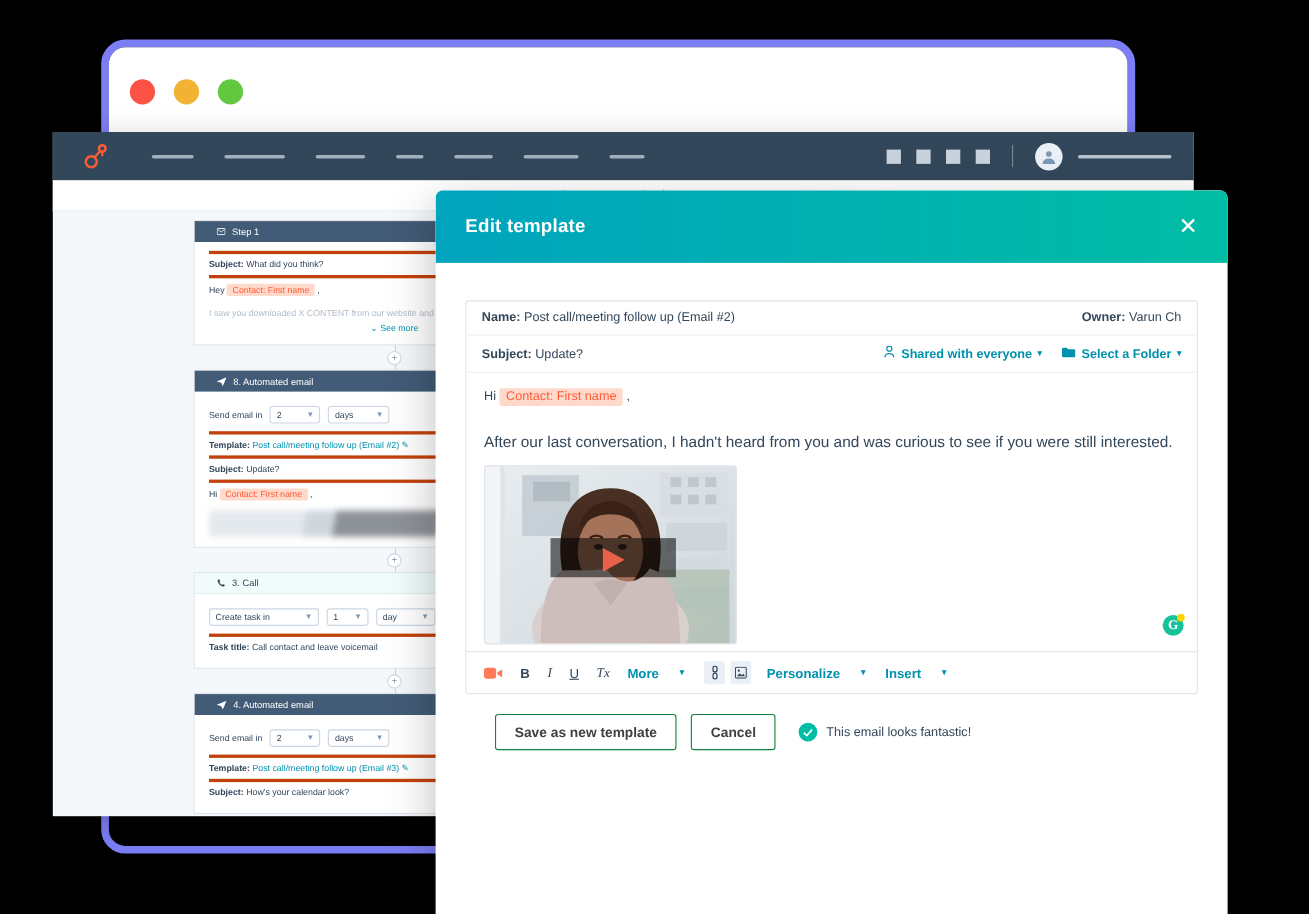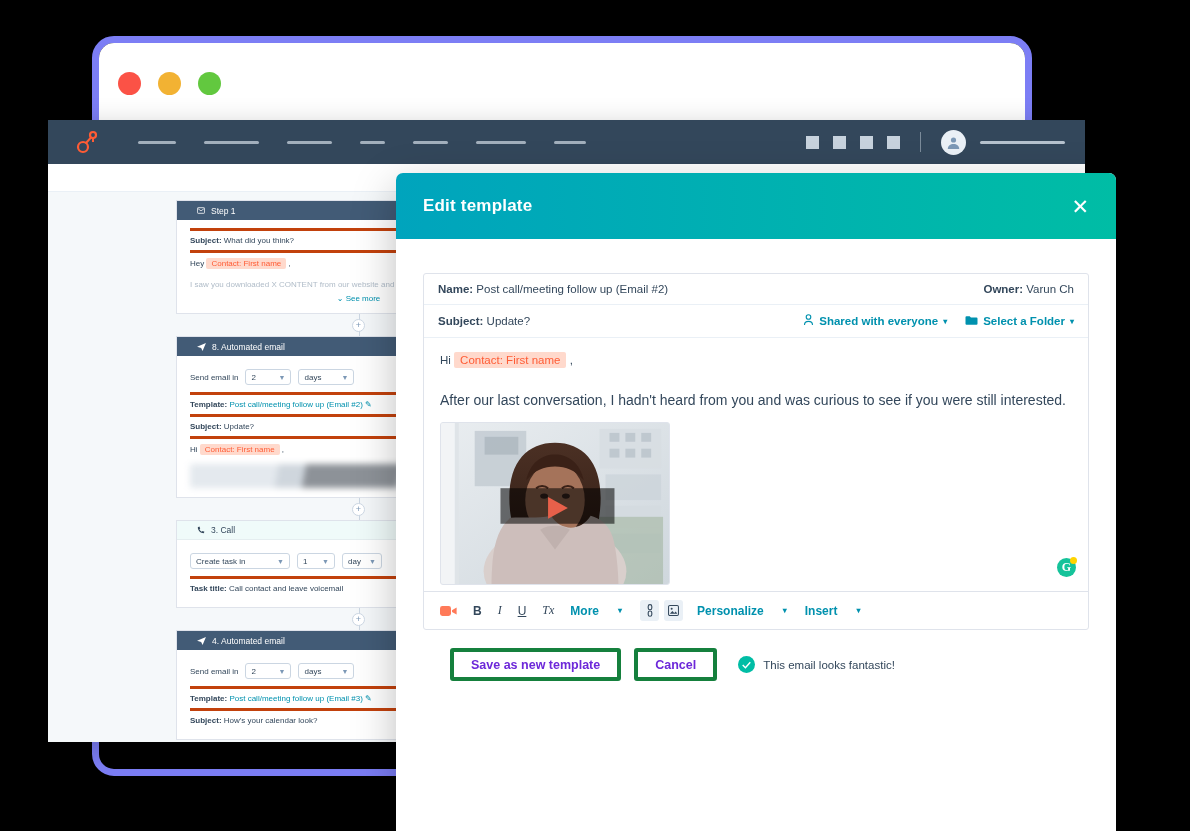--- a/index.html
+++ b/index.html
@@ -173,21 +173,21 @@
     padding:13px 27px 0;
   }
   .signature .sig-link{ color:#0091ae; font-weight:bold; display:inline-flex; align-items:center; gap:4px; }
 
   .actions{ display:flex; align-items:center; gap:13px; padding:18px 27px 0; }
   .btn{
     height:33px; border-radius:3px; font-size:12.5px; font-weight:bold;
     display:flex; align-items:center; justify-content:center; padding:0 17px; cursor:pointer;
   }
   .btn-primary{ background:#ff7a59; color:#fff; }
-  .btn-secondary{ background:#fff; color:#6d28d9; border:4px solid #15803d; }
+  .btn-secondary{ background:#fff; color:#404040; border:1px solid #15803d; }
   .fantastic{ display:flex; align-items:center; gap:8px; font-size:11.5px; color:#33475b; margin-left:8px; }
   .check-circle{
     width:17px; height:17px; border-radius:50%; background:#00bda5;
     display:flex; align-items:center; justify-content:center; color:#fff; font-size:10px;
   }
 </style>
 </head>
 <body>
 
 <div class="purple-frame"></div>
@@ -327,21 +327,21 @@
       <div class="step-body">
         <div class="dd-row">
           <span class="dd" style="width:100px">
             <span>Create task in</span>
             <span class="car">▼</span>
           </span>
           <span class="dd" style="width:38px">
             <span>1</span>
             <span class="car">▼</span>
           </span>
-          <span class="dd" style="width:40px">
+          <span class="dd" style="width:54px">
             <span>day</span>
             <span class="car">▼</span>
           </span>
         </div>
         <div class="row bordered" style="display:flex;justify-content:space-between;align-items:center">
           <span>
             <b>Task title:</b>
             <span>Call contact and leave voicemail</span>
           </span>
           <span class="chk">

